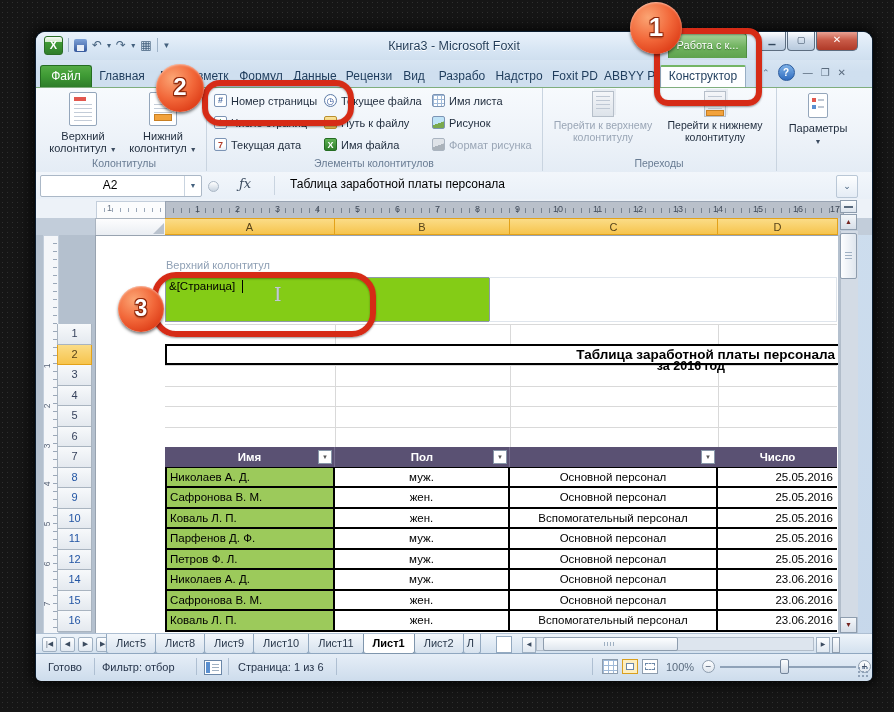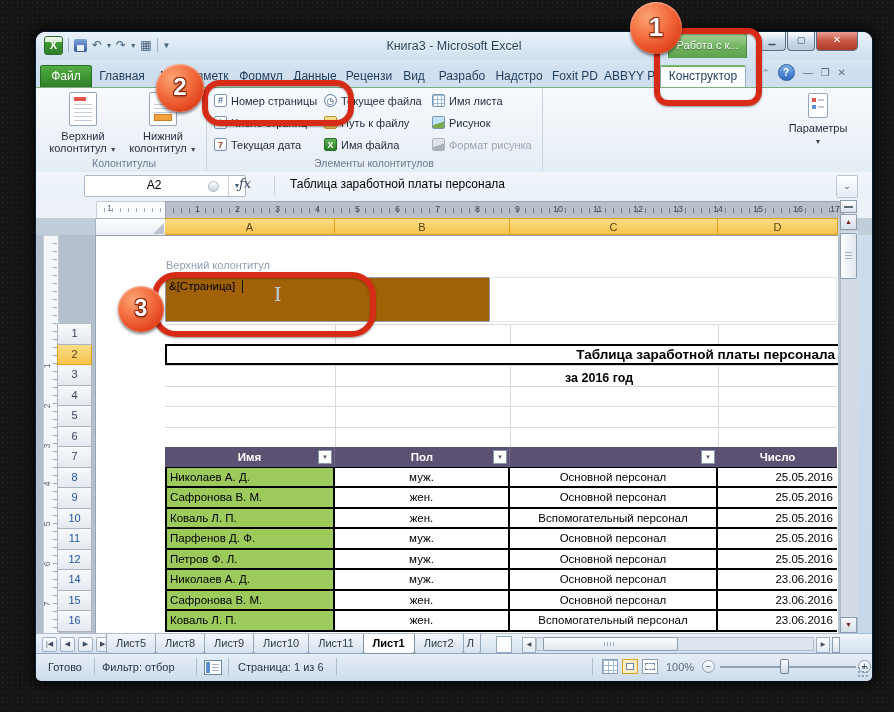--- a/index.html
+++ b/index.html
@@ -75,21 +75,21 @@
   .navbtn{position:absolute;top:3px;width:110px;text-align:center;}
   .nav-ico{width:20px;height:24px;margin:0 auto;background:linear-gradient(#f4f6f9,#dde3ea);border:1px solid #b6bfca;box-shadow:2px -2px 0 #e7ecf2;position:relative;}
   .nav-ico::after{content:"";position:absolute;left:3px;right:3px;top:4px;bottom:4px;background:repeating-linear-gradient(to bottom,#bfc8d4 0 1px,transparent 1px 4px);}
   .nav-ico.hot::before{content:"";position:absolute;left:1px;right:1px;bottom:0;height:4px;background:#f2a23c;border:1px solid #c87f22;}
   .navbtn .blabel{font-size:10.5px;line-height:11.5px;margin-top:3px;color:#1e2b3c;}
   .opt-ico{width:18px;height:23px;margin:0 auto;background:#fff;border:1px solid #94a6bb;border-radius:2px;position:relative;}
   .opt-ico::after{content:"";position:absolute;left:3px;top:4px;width:4px;height:4px;background:#e2574e;box-shadow:0 7px 0 #5a8fd0;}
   .opt-ico::before{content:"";position:absolute;left:9px;top:5px;width:6px;height:2px;background:#bfc8d4;box-shadow:0 7px 0 #bfc8d4;}
   
   .fbar{position:absolute;left:0;top:140px;width:100%;height:27px;background:linear-gradient(#f2f6fb,#e9f0f8);border-bottom:1px solid #b9c7d6;}
-  .namebox{position:absolute;left:4px;top:3px;width:160px;height:20px;background:#fff;border:1px solid #abb8c7;border-radius:2px;margin-left:44px;}
+  .namebox{position:absolute;left:4px;top:3px;width:160px;height:20px;background:#fff;border:1px solid #abb8c7;border-radius:2px;}
   .namebox .nb-val{position:absolute;left:0;right:22px;text-align:center;font-size:12px;color:#000;line-height:19px;}
   .namebox .nb-dd{position:absolute;right:0;top:0;bottom:0;width:16px;border-left:1px solid #c9d4e0;font-size:7px;color:#44617e;text-align:center;line-height:19px;}
   .fb-circle{position:absolute;left:172px;top:9px;width:9px;height:9px;border-radius:50%;background:linear-gradient(#fff,#c9d4e0);border:1px solid #aab7c6;}
   .fx{position:absolute;left:203px;top:4px;font-family:"DejaVu Serif","Liberation Serif",serif;font-style:italic;font-size:13px;color:#3c4c60;}
   .fb-sep{position:absolute;left:238px;top:4px;width:1px;height:19px;background:#c9d4e0;}
   .fb-val{position:absolute;left:254px;top:5px;font-size:12px;color:#000;}
   .fb-exp{position:absolute;right:14px;top:3px;width:20px;height:21px;border:1px solid #b9c7d6;border-radius:2px;background:linear-gradient(#fdfeff,#e4ecf5);text-align:center;font-size:9px;color:#44617e;line-height:20px;}
   
   .rulerbar{position:absolute;left:0;top:167px;width:100%;height:19px;background:#edf2f8;}
   .ruler-margin{position:absolute;left:60px;top:2px;width:69px;height:16px;background:#fbfcfd;border:1px solid #c3cedb;
@@ -107,31 +107,31 @@
   .canvas{position:absolute;left:0;top:203px;width:822px;height:398px;background:#b4c0ce;overflow:hidden;}
   .vruler{position:absolute;left:7px;top:0;width:14px;height:398px;background:#f4f6f9;border:1px solid #c3cedb;
      background-image:repeating-linear-gradient(to bottom,transparent 0 7px,#9aa7b8 7px 8px);background-size:4px 100%;background-position:9px 0;background-repeat:no-repeat;}
   .vnum{position:absolute;left:1px;font-size:8.5px;color:#596579;transform:rotate(-90deg);}
   .page{position:absolute;left:59px;top:0;width:742px;height:398px;background:#fff;border-left:1px solid #98a3b0;border-top:1px solid #98a3b0;}
   .rowhdr{position:absolute;left:21px;width:35px;box-sizing:border-box;background:linear-gradient(#f7f9fb,#e4e9ef);border:1px solid #a9b4c0;border-top:none;
      text-align:center;font-size:11px;color:#36425c;line-height:19px;}
   .rowhdr.blue{color:#2255a4;}
   .rowhdr.sel{background:linear-gradient(#fbdc87,#f6c44d);border-color:#e3a21a;color:#57431a;}
   .hdr-label{position:absolute;left:130px;top:24px;font-size:11px;color:#8fa0b5;}
-  .hdr-box{position:absolute;left:129px;top:42px;width:325px;height:45px;background:#a16207;border:1px solid #8e9aa9;box-sizing:border-box;}
+  .hdr-box{position:absolute;left:129px;top:42px;width:325px;height:45px;background:#84cc16;border:1px solid #8e9aa9;box-sizing:border-box;}
   .hdr-box .hv{position:absolute;left:3px;top:2px;font-size:11.5px;color:#000;}
   .caret{position:absolute;left:76px;top:2px;width:1px;height:13px;background:#000;}
   .hdr-box2{position:absolute;left:453px;top:42px;width:348px;height:45px;border:1px solid #dfe5ec;border-left:none;box-sizing:border-box;}
   .ibeam{position:absolute;left:238px;top:48px;font-family:"DejaVu Serif","Liberation Serif",serif;font-size:19px;color:#c3c9d4;text-shadow:0 0 1px #8d95a3;}
   .gridlines{position:absolute;left:129px;top:89px;width:672px;height:123px;
      background-image:repeating-linear-gradient(to bottom,#d9d9d9 0 1px,transparent 1px 20.5px);}
   .vline{position:absolute;top:89px;width:1px;height:123px;background:#d9d9d9;}
   .titlerow{position:absolute;left:129px;top:109px;width:668px;height:17px;background:#fff;border:2px solid #000;border-right:none;
      font-size:13.5px;font-weight:bold;text-align:right;padding-right:3px;line-height:17px;}
-  .subtitle{position:absolute;left:529px;top:136px;width:160px;text-align:left;font-size:12.5px;font-weight:bold;}
+  .subtitle{position:absolute;left:529px;top:124px;width:160px;text-align:right;font-size:12.5px;font-weight:bold;}
   .thead{position:absolute;left:129px;top:212px;width:672px;height:20px;background:#5a5173;border-bottom:1px solid #000;}
   .thc{position:absolute;top:0;height:20px;color:#fff;font-size:11.5px;font-weight:bold;text-align:center;line-height:20px;border-right:1px solid #746b8d;box-sizing:border-box;}
   .fdd{position:absolute;top:3px;width:14px;height:14px;background:#fff;border:1px solid #8897a9;box-sizing:border-box;text-align:center;font-size:6px;color:#555;line-height:12px;}
   .trow{position:absolute;left:129px;width:672px;height:20.5px;box-sizing:border-box;border-bottom:2px solid #000;background:#fff;}
   .tcell{position:absolute;top:0;bottom:0;font-size:11.5px;line-height:18px;box-sizing:border-box;}
   .c-name{left:0;width:170px;background:#9cca5b;border-left:2px solid #000;border-right:2px solid #000;padding-left:3px;}
   .c-gen{left:170px;width:175px;text-align:center;border-right:2px solid #000;}
   .c-cat{left:345px;width:208px;text-align:center;border-right:2px solid #000;}
   .c-date{left:553px;width:119px;text-align:right;padding-right:4px;}
   
@@ -194,21 +194,21 @@
       <div class="sep"></div>
       <div class="disk"></div>
       <span class="qicon">↶</span>
         <span class="qdd">▾</span>
       <span class="qicon">↷</span>
         <span class="qdd">▾</span>
       <span class="qicon">▦</span>
       <div class="sep"></div>
       <span class="qdd">▼</span>
     </div>
-    <div class="win-title">Книга3 - Microsoft Excel</div>
+    <div class="win-title">Книга3 - Microsoft Foxit</div>
     <div class="ctx-label">Работа с к...</div>
     <div class="winbtns">
       <div class="wb">▁</div>
       <div class="wb">▢</div>
       <div class="wb close">✕</div>
     </div>
   </div>
 
   <div class="tabstrip">
     <div class="rtabs">
@@ -281,20 +281,31 @@
           <span class="si si-pic"></span>
           <span>Рисунок</span>
         </div>
       <div class="sbtn grayed" style="left:226px;top:48px">
           <span class="si si-fmt"></span>
           <span>Формат рисунка</span>
         </div>
       <div class="glabel">Элементы колонтитулов</div>
     </div>
 
+    <div class="rgroup" style="left:506px;width:234px">
+      <div class="navbtn grayed" style="left:6px">
+        <div class="nav-ico"></div>
+        <div class="blabel grayed">Перейти к верхнему колонтитулу</div>
+      </div>
+      <div class="navbtn" style="left:118px">
+        <div class="nav-ico hot"></div>
+        <div class="blabel">Перейти к нижнему колонтитулу</div>
+      </div>
+      <div class="glabel">Переходы</div>
+    </div>
 
     <div class="rgroup" style="left:740px;width:84px;border-right:none">
       <div class="bigbtn" style="left:5px;top:5px">
         <div class="opt-ico"></div>
         <div class="blabel"><span>Параметры</span><br><span class="dd">▼</span></div>
       </div>
     </div>
   </div>
 
   <div class="fbar">

